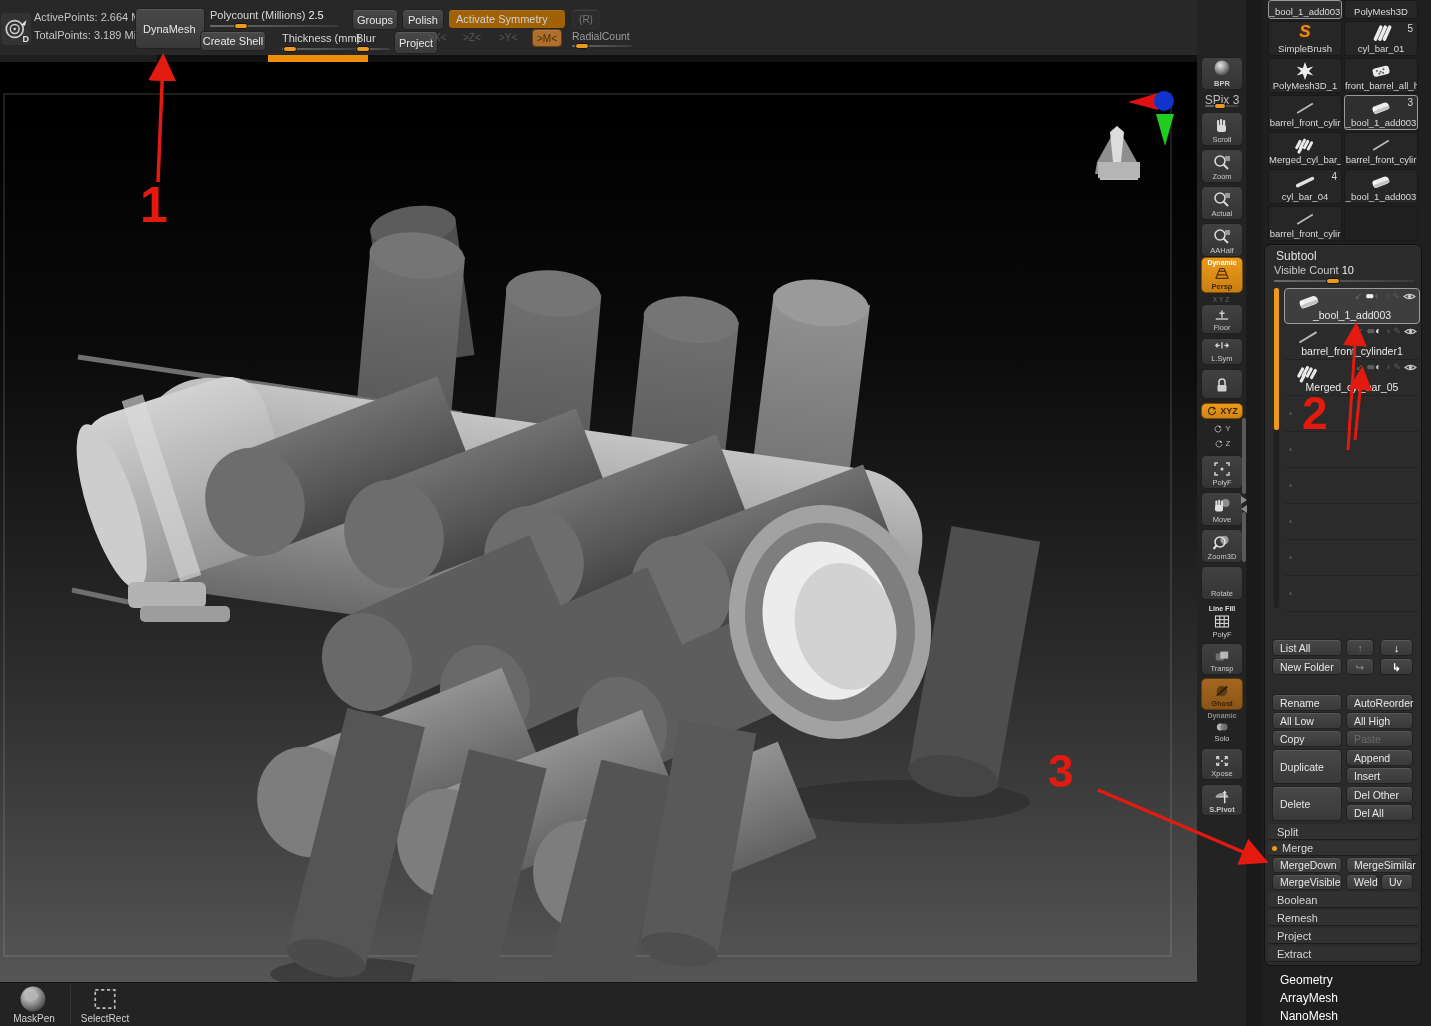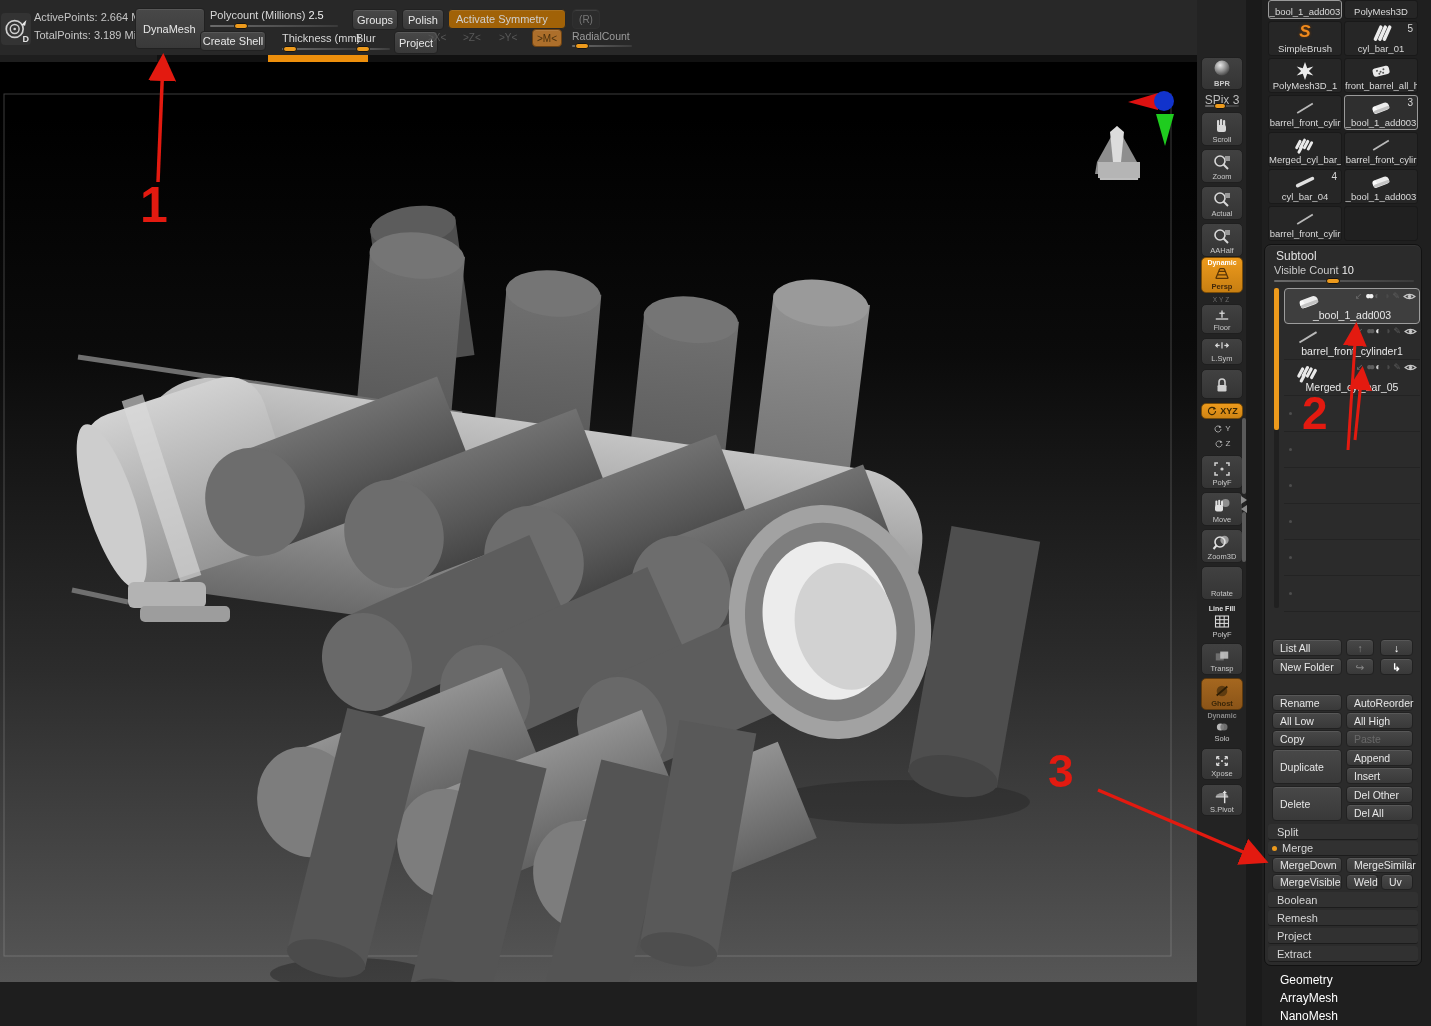--- a/index.html
+++ b/index.html
@@ -566,21 +566,21 @@
         <use href="#i-solo"></use>
       </svg>
       <div class="slab">Solo</div>
     </div>
   <div class="sbtn" style="top:748px;height:32px;">
       <svg width="20" height="16">
         <use href="#i-xpose"></use>
       </svg>
       <div class="slab">Xpose</div>
     </div>
-  <div class="sbtn" style="top:784px;height:32px;">
+  <div class="sbtn" style="top:784px;height:32px;font-weight:bold;">
       <svg width="20" height="16">
         <use href="#i-spivot"></use>
       </svg>
       <div class="slab">S.Pivot</div>
     </div>
 
   <div id="dividercol"></div>
   <div class="abs" style="left:1242px;top:418px;width:4px;height:76px;background:#5a5a5a;border-radius:2px;"></div>
   <div class="abs" style="left:1242px;top:512px;width:4px;height:50px;background:#5a5a5a;border-radius:2px;"></div>
   <div class="abs" style="left:1241px;top:496px;width:0;height:0;border-top:4px solid transparent;border-bottom:4px solid transparent;border-left:6px solid #8c8c8c;"></div>
@@ -791,20 +791,31 @@
   <div class="btn panel-btn left" style="left:1381px;top:874px;width:32px;height:16px;">Uv</div>
   <div class="secrow" style="top:892px;height:16px;">Boolean</div>
   <div class="secrow" style="top:910px;height:16px;">Remesh</div>
   <div class="secrow" style="top:928px;height:16px;">Project</div>
   <div class="secrow" style="top:946px;height:16px;">Extract</div>
 
   <div class="sect-lbl" style="top:973px;">Geometry</div>
   <div class="sect-lbl" style="top:991px;">ArrayMesh</div>
   <div class="sect-lbl" style="top:1009px;">NanoMesh</div>
 
+  <div id="tray">
+    <div class="abs" style="left:70px;top:2px;width:1px;height:40px;background:#333;"></div>
+    <svg class="abs" style="left:14px;top:2px" width="38" height="28" viewBox="0 0 20 18">
+        <use href="#i-maskpen"></use>
+      </svg>
+    <div class="tray-lbl" style="left:4px;top:30px;width:60px;">MaskPen</div>
+    <svg class="abs" style="left:92px;top:4px" width="26" height="24" viewBox="0 0 20 18">
+        <use href="#i-selrect"></use>
+      </svg>
+    <div class="tray-lbl" style="left:72px;top:30px;width:66px;">SelectRect</div>
+  </div>
 
   <svg id="annot">
     <defs>
       <marker id="arrh" markerWidth="9" markerHeight="9" refX="6" refY="4" orient="auto">
         <path d="M0 0 L8 4 L0 8 Z" fill="#E31A10"></path>
       </marker>
     </defs>
     <line x1="158" y1="182" x2="163" y2="60" stroke="#E31A10" stroke-width="3.5" marker-end="url(#arrh)"></line>
     <line x1="1348" y1="450" x2="1356" y2="328" stroke="#E31A10" stroke-width="3" marker-end="url(#arrh)"></line>
     <line x1="1355" y1="440" x2="1362" y2="372" stroke="#E31A10" stroke-width="3" marker-end="url(#arrh)"></line>

